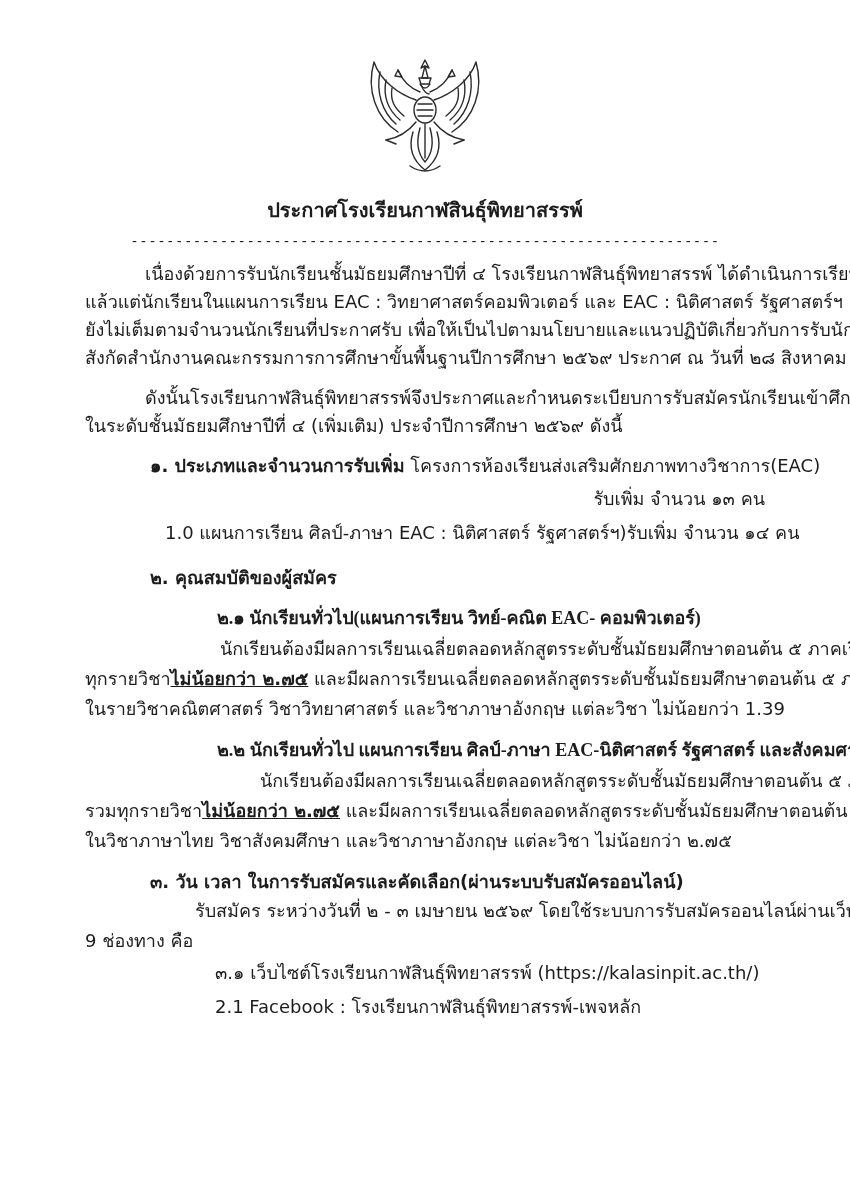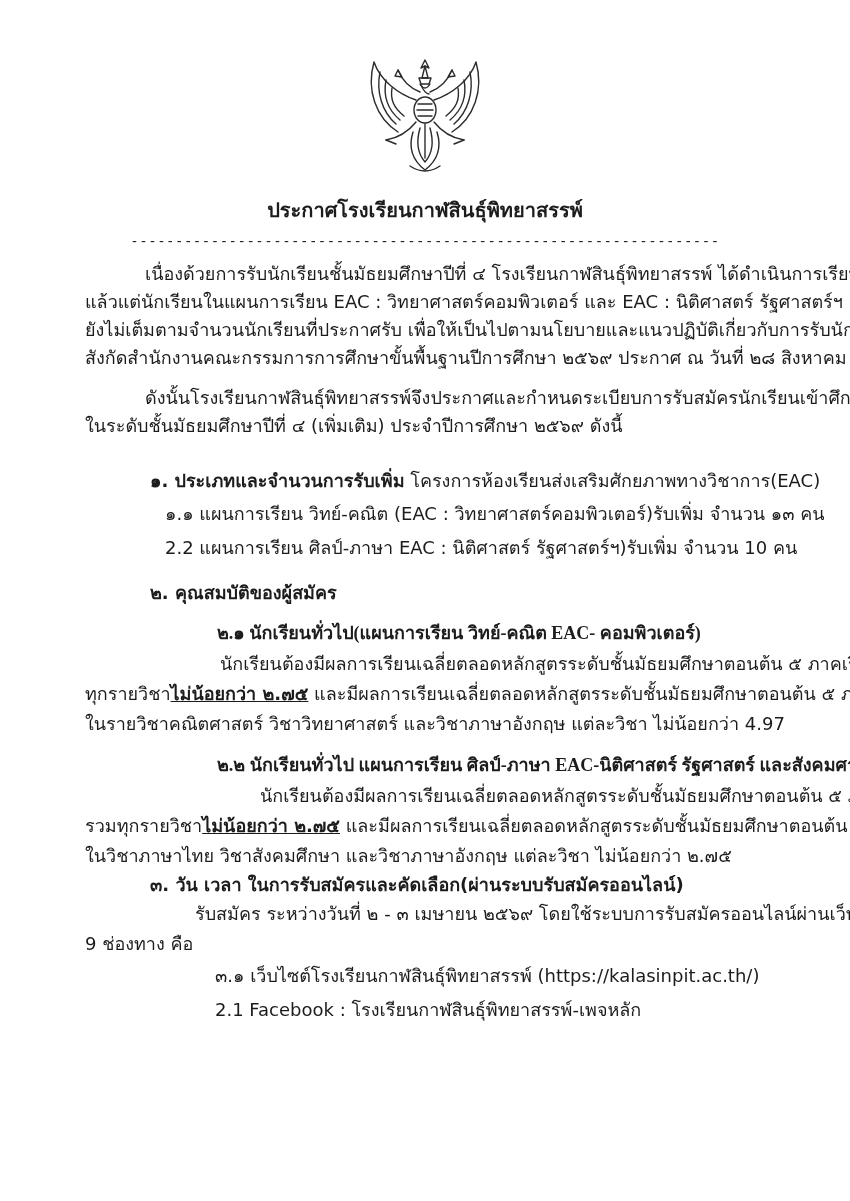--- a/index.html
+++ b/index.html
@@ -11,32 +11,32 @@
   .content{padding:0 85px;}
   .doc-title{text-align:center;font-weight:bold;font-size:20px;line-height:32px;margin-top:14px;white-space:nowrap;}
   .doc-subject{text-align:center;font-weight:bold;font-size:20px;line-height:32px;white-space:nowrap;}
   .separator{text-align:center;line-height:22px;margin-top:4px;letter-spacing:0.5px;color:#222;font-family:"DejaVu Sans Mono","Liberation Mono",monospace;font-size:14px;}
   .line{line-height:28px;min-height:28px;white-space:nowrap;}
   .intro{margin-top:8px;}
   .resolution{margin-top:12px;}
   .indent1{padding-left:60px;}
   .sec-head{padding-left:65px;font-weight:bold;white-space:nowrap;line-height:28px;}
   .sec-head .normal{font-weight:normal;}
-  .section1{margin-top:27px;}
+  .section1{margin-top:12px;}
   .sec1-items{margin-top:2px;}
   .sec1-item{display:flex;line-height:34px;padding-left:80px;white-space:nowrap;}
   .sec1-item .quota{margin-left:auto;}
   .section2{margin-top:14px;}
   .sub-head{padding-left:132px;font-weight:bold;white-space:nowrap;line-height:28px;margin-top:12px;font-family:Liberation Serif, serif;}
   .sub-body{margin-top:2px;}
   .sub-body .line{line-height:30px;}
   .body-indent{padding-left:135px;}
   .body-indent2{padding-left:175px;}
   .em{font-weight:bold;text-decoration:underline;}
-  .section3{}
+  .section3{margin-top:12px;}
   .sec3-body .line{line-height:30px;}
   .sec3-indent{padding-left:110px;}
   .channels .line{line-height:34px;padding-left:130px;}
   .footer-line{font-weight:bold;line-height:28px;white-space:nowrap;margin-top:8px;margin-left:-23px;}
 </style>
 </head>
 <body>
 
 <div class="page">
 
@@ -89,38 +89,37 @@
 
     <div class="resolution">
       <div class="line indent1">ดังนั้นโรงเรียนกาฬสินธุ์พิทยาสรรพ์จึงประกาศและกำหนดระเบียบการรับสมัครนักเรียนเข้าศึกษาต่อ</div>
       <div class="line">ในระดับชั้นมัธยมศึกษาปีที่ ๔ (เพิ่มเติม) ประจำปีการศึกษา ๒๕๖๙ ดังนี้</div>
     </div>
 
     <div class="section1">
       <div class="sec-head"><span>๑. ประเภทและจำนวนการรับเพิ่ม</span><span class="normal"> โครงการห้องเรียนส่งเสริมศักยภาพทางวิชาการ(EAC)</span></div>
       <div class="sec1-items">
         <div class="sec1-item">
-          <span>๑.๑ แผนการเรียน วิทย์-คณิต (EAC : วิทยาศาสตร์คอมพิวเตอร์)</span>
           <span class="quota">รับเพิ่ม จำนวน ๑๓ คน</span>
         </div>
         <div class="sec1-item">
-          <span>2.2 แผนการเรียน ศิลป์-ภาษา EAC : นิติศาสตร์ รัฐศาสตร์ฯ)</span>
-          <span class="quota">รับเพิ่ม จำนวน 10 คน</span>
+          <span>1.0 แผนการเรียน ศิลป์-ภาษา EAC : นิติศาสตร์ รัฐศาสตร์ฯ)</span>
+          <span class="quota">รับเพิ่ม จำนวน ๑๔ คน</span>
         </div>
       </div>
     </div>
 
     <div class="section2">
       <div class="sec-head">๒. คุณสมบัติของผู้สมัคร</div>
 
       <div class="sub-head">๒.๑ นักเรียนทั่วไป(แผนการเรียน วิทย์-คณิต EAC- คอมพิวเตอร์)</div>
       <div class="sub-body">
         <div class="line body-indent">นักเรียนต้องมีผลการเรียนเฉลี่ยตลอดหลักสูตรระดับชั้นมัธยมศึกษาตอนต้น ๕ ภาคเรียนรวม</div>
         <div class="line"><span>ทุกรายวิชา</span><span class="em">ไม่น้อยกว่า ๒.๗๕</span><span> และมีผลการเรียนเฉลี่ยตลอดหลักสูตรระดับชั้นมัธยมศึกษาตอนต้น ๕ ภาคเรียน</span></div>
-        <div class="line">ในรายวิชาคณิตศาสตร์  วิชาวิทยาศาสตร์ และวิชาภาษาอังกฤษ แต่ละวิชา ไม่น้อยกว่า 4.97</div>
+        <div class="line">ในรายวิชาคณิตศาสตร์  วิชาวิทยาศาสตร์ และวิชาภาษาอังกฤษ แต่ละวิชา ไม่น้อยกว่า 1.39</div>
       </div>
 
       <div class="sub-head">๒.๒ นักเรียนทั่วไป แผนการเรียน ศิลป์-ภาษา  EAC-นิติศาสตร์ รัฐศาสตร์ และสังคมศาสตร์</div>
       <div class="sub-body">
         <div class="line body-indent2">นักเรียนต้องมีผลการเรียนเฉลี่ยตลอดหลักสูตรระดับชั้นมัธยมศึกษาตอนต้น ๕ ภาคเรียน</div>
         <div class="line"><span>รวมทุกรายวิชา</span><span class="em">ไม่น้อยกว่า ๒.๗๕</span><span> และมีผลการเรียนเฉลี่ยตลอดหลักสูตรระดับชั้นมัธยมศึกษาตอนต้น ๕ ภาคเรียน</span></div>
         <div class="line">ในวิชาภาษาไทย วิชาสังคมศึกษา และวิชาภาษาอังกฤษ แต่ละวิชา ไม่น้อยกว่า ๒.๗๕</div>
       </div>
     </div>
 

